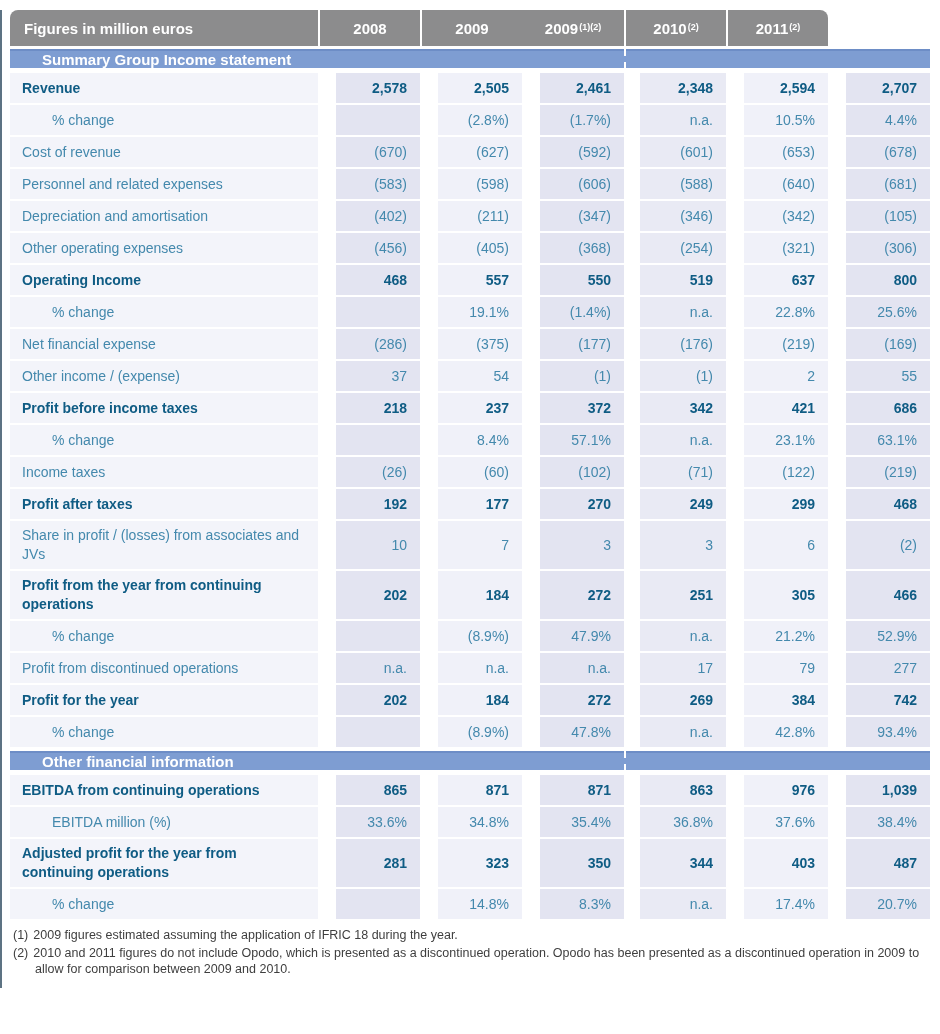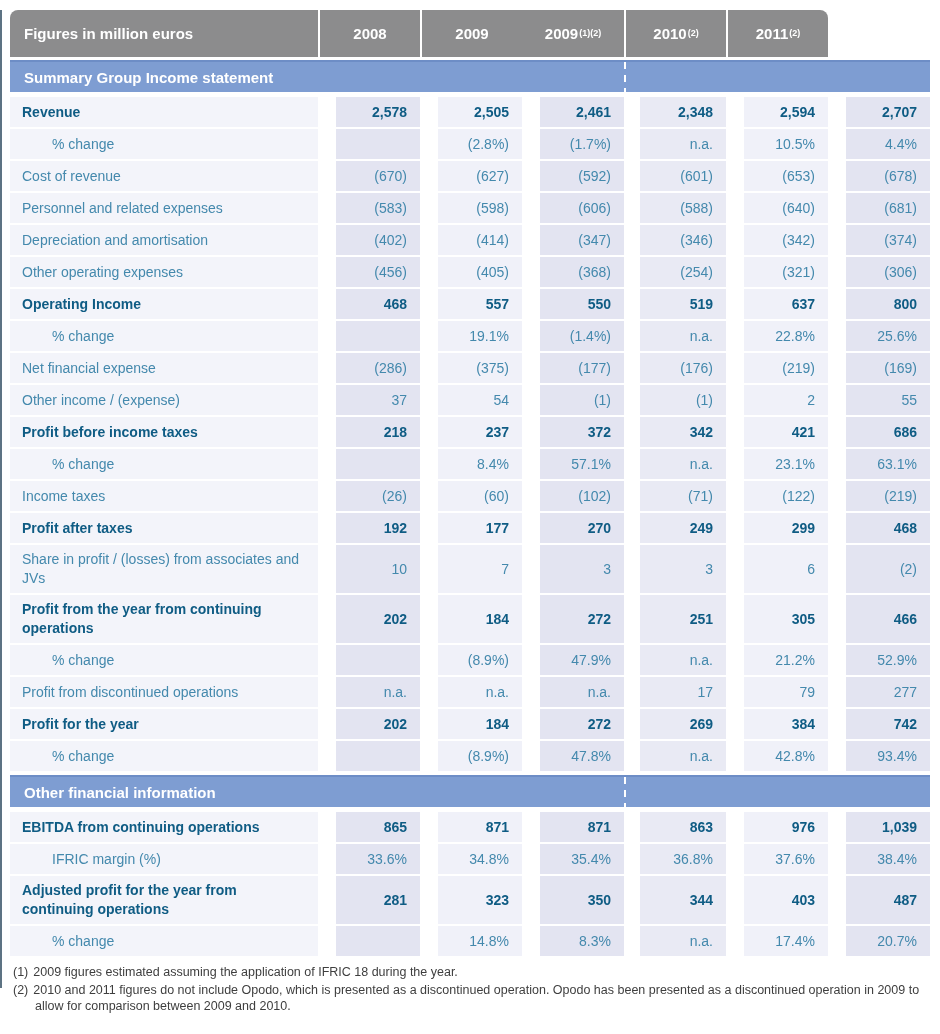--- a/index.html
+++ b/index.html
@@ -13,38 +13,38 @@
     padding-top:10px;
   }
   .edge-line {
     position:absolute; left:0; top:10px; width:2px; height:978px;
     background:var(--edge-line,#5d7383);
   }
   .table-wrap { position:relative; margin:0 10px; width:920px; }
 
   .header-row {
     display:grid; grid-template-columns:308px repeat(6,1fr); gap:2px;
-    height:47px;
+    height:36px;
   }
   .hcell {
     background:var(--header-gray,#8c8c8d);
     color:var(--header-text,#ffffff);
     font-weight:bold; font-size:15px;
     display:flex; align-items:center; justify-content:center;
   }
   .hcell.label-col { justify-content:flex-start; padding-left:14px; border-top-left-radius:8px; }
   .hcell.last { border-top-right-radius:8px;text-align:center; }
   .hcell sup { font-size:9px; line-height:0; position:relative; top:-1px; margin-left:1px; }
 
   .section-band {
     margin-top:3px; margin-bottom:5px;
-    height:32px;
+    height:19px;
     background:var(--section-blue,#7e9dd2);
     border-top:2px solid var(--section-blue-border,#6d8dc6);
-    display:flex; align-items:center; padding-left:14px;
+    display:flex; align-items:center; padding-left:32px;
     color:#ffffff; font-weight:bold; font-size:15px;
     box-sizing:border-box;
   }
   .section-band + .section-band, .t-row + .section-band { margin-top:4px;text-align:right; }
 
   .t-row {
     display:grid; grid-template-columns:308px repeat(6,1fr); gap:18px;
     margin-bottom:2px; min-height:30px;
   }
   .cell { display:flex; align-items:center; font-size:14px; color:var(--regular-text,#4489ad); box-sizing:border-box; }
@@ -138,25 +138,25 @@
           <div class="cell vcell col-a">(583)</div>
           <div class="cell vcell col-b">(598)</div>
           <div class="cell vcell col-a">(606)</div>
           <div class="cell vcell col-c after-dash">(588)</div>
           <div class="cell vcell col-b">(640)</div>
           <div class="cell vcell col-a">(681)</div>
         </div>
         <div class="t-row">
           <div class="cell label-cell">Depreciation and amortisation</div>
           <div class="cell vcell col-a">(402)</div>
-          <div class="cell vcell col-b">(414)</div>
+          <div class="cell vcell col-b">(211)</div>
           <div class="cell vcell col-a">(347)</div>
           <div class="cell vcell col-c after-dash">(346)</div>
           <div class="cell vcell col-b">(342)</div>
-          <div class="cell vcell col-a">(374)</div>
+          <div class="cell vcell col-a">(105)</div>
         </div>
         <div class="t-row">
           <div class="cell label-cell">Other operating expenses</div>
           <div class="cell vcell col-a">(456)</div>
           <div class="cell vcell col-b">(405)</div>
           <div class="cell vcell col-a">(368)</div>
           <div class="cell vcell col-c after-dash">(254)</div>
           <div class="cell vcell col-b">(321)</div>
           <div class="cell vcell col-a">(306)</div>
         </div>
@@ -292,21 +292,21 @@
         <div class="t-row bold">
           <div class="cell label-cell">EBITDA from continuing operations</div>
           <div class="cell vcell col-a">865</div>
           <div class="cell vcell col-b">871</div>
           <div class="cell vcell col-a">871</div>
           <div class="cell vcell col-c after-dash">863</div>
           <div class="cell vcell col-b">976</div>
           <div class="cell vcell col-a">1,039</div>
         </div>
         <div class="t-row">
-          <div class="cell label-cell indent">IFRIC margin (%)</div>
+          <div class="cell label-cell indent">EBITDA million (%)</div>
           <div class="cell vcell col-a">33.6%</div>
           <div class="cell vcell col-b">34.8%</div>
           <div class="cell vcell col-a">35.4%</div>
           <div class="cell vcell col-c after-dash">36.8%</div>
           <div class="cell vcell col-b">37.6%</div>
           <div class="cell vcell col-a">38.4%</div>
         </div>
         <div class="t-row bold">
           <div class="cell label-cell">Adjusted profit for the year from continuing operations</div>
           <div class="cell vcell col-a">281</div>

